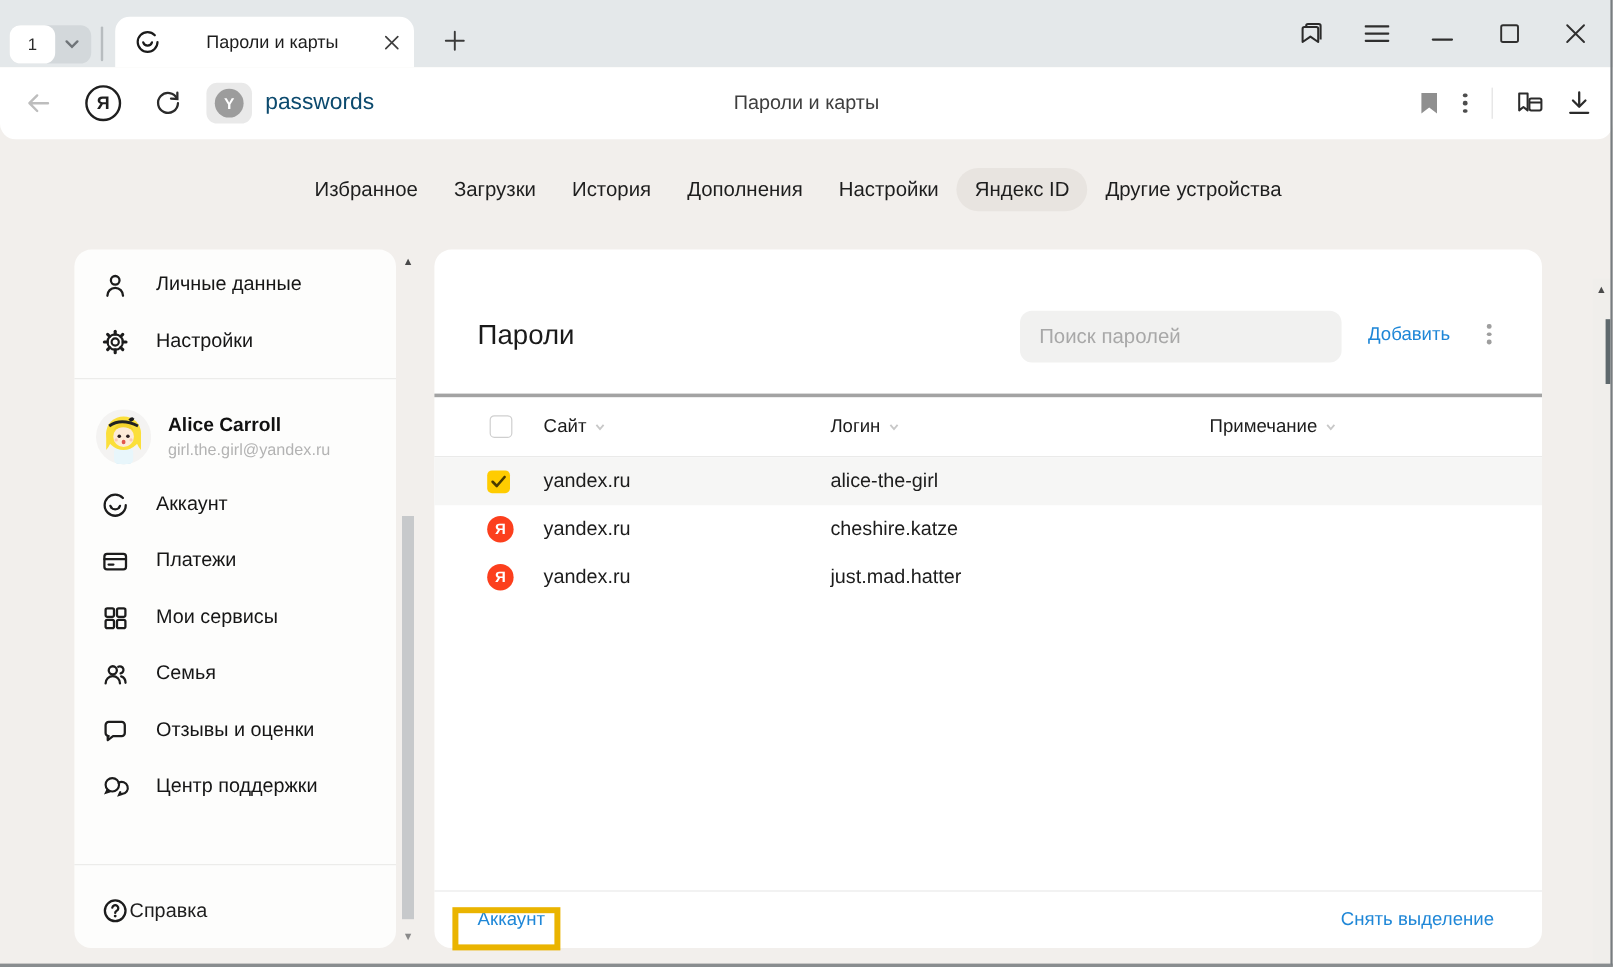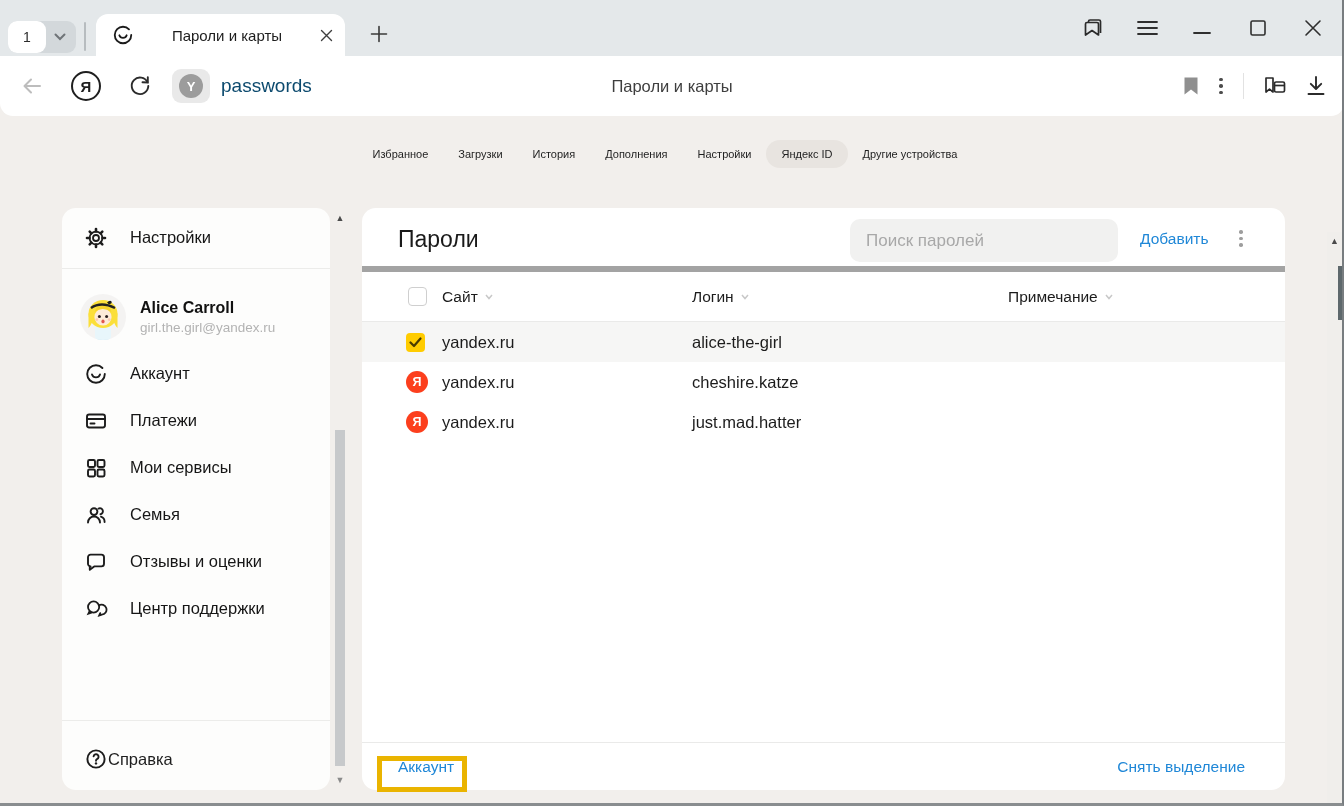--- a/index.html
+++ b/index.html
@@ -29,45 +29,45 @@
   .site-badge .yb{width:24px;height:24px;background:#9c9c9c;border-radius:50%;display:flex;align-items:center;justify-content:center;color:#fff;font-size:13px;font-weight:bold;}
   .url-text{font-size:19px;color:#0c4a6e;}
   .addr-title{position:absolute;left:0;top:0;width:1344px;height:60px;display:flex;align-items:center;justify-content:center;font-size:16.5px;color:#3e3e3e;pointer-events:none;}
   .ab-sep{width:1px;height:26px;background:#e2e2e2;}
   .dots{display:flex;flex-direction:column;gap:3px;}
   .dots i{width:3.5px;height:3.5px;border-radius:50%;background:#4d4d4d;}
   .dots.gray i{background:#9e9e9e;}
   
   .page{position:absolute;left:0;top:116px;width:1344px;height:690px;}
   .nav-tabs{position:absolute;left:0;top:24px;width:1330px;display:flex;justify-content:center;align-items:center;}
-  .nav-tab{padding:8px 15px;font-size:11px;color:#1e1e1e;border-radius:18px;white-space:nowrap;cursor:pointer;}
+  .nav-tab{padding:8px 15px;font-size:17px;color:#1e1e1e;border-radius:18px;white-space:nowrap;cursor:pointer;}
   .nav-tab.active{background:#e8e4e0;}
   
   .sidebar{position:absolute;left:62px;top:92px;width:268px;height:582px;background:#fdfdfc;border-radius:14px;display:flex;flex-direction:column;padding-top:6px;}
   .sb-item{height:47px;display:flex;align-items:center;padding-left:22px;gap:22px;font-size:16.5px;color:#161616;cursor:pointer;}
   .sb-div{height:1px;background:#ececea;margin:7px 0;}
   .profile{display:flex;align-items:center;gap:14px;padding:18px 0 10px 18px;cursor:pointer;}
   .profile .pname{font-size:16px;font-weight:bold;color:#111;}
   .profile .pmail{font-size:13.5px;color:#b3b3b3;margin-top:3px;}
   .sb-spacer{flex:1;}
   .sb-help{height:62px;display:flex;align-items:center;padding-left:22px;font-size:16.5px;cursor:pointer;}
   .sb-scroll{position:absolute;left:333px;top:96px;width:14px;height:574px;}
   .sb-scroll .thumb{position:absolute;left:2px;top:218px;width:10px;height:336px;background:#c7c9cb;}
   .scroll-arrow{position:absolute;left:0;width:14px;text-align:center;font-size:9px;color:#4a4a4a;line-height:12px;cursor:pointer;}
   .scroll-arrow.down{color:#8a8a8a;}
   
   .main{position:absolute;left:362px;top:92px;width:923px;height:582px;background:#ffffff;border-radius:14px;}
-  .main-header{position:relative;height:64px;border-bottom:6px solid #a3a3a3;}
+  .main-header{position:relative;height:83px;border-bottom:3px solid #a3a3a3;margin-top:40px;}
   .main-title{position:absolute;left:36px;top:18px;font-size:23px;color:#1a1a1a;font-weight:500;}
   .search{position:absolute;left:488px;top:11px;width:268px;height:43px;background:#f1f1f0;border:none;border-radius:10px;padding:13px 16px;font-size:17px;color:#333;font-family:"Liberation Sans",sans-serif;outline:none;}
   .search::placeholder{color:#a8a8a8;}
   .add-link{position:absolute;left:778px;top:22px;font-size:15.5px;color:#1f87d7;cursor:pointer;}
   .hdr-dots{position:absolute;left:877px;top:22px;cursor:pointer;}
   .thead{position:relative;height:50px;border-bottom:1px solid #eaeae9;font-size:15.5px;color:#1c1c1c;}
-  .cell{position:absolute;top:0;height:100%;display:flex;align-items:center;gap:6px;}.c-site{left:80px;}.c-login{left:330px;}.c-note{left:622px;margin-left:24px;}
+  .cell{position:absolute;top:0;height:100%;display:flex;align-items:center;gap:6px;}.c-site{left:91px;}.c-login{left:330px;}.c-note{left:622px;margin-left:24px;}
   .checkbox{width:19px;height:19px;border:1.5px solid #cfcfcf;border-radius:4px;background:#fff;cursor:pointer;}
   .checkbox.checked{background:#fc0;border:none;display:flex;align-items:center;justify-content:center;}
   .trow{position:relative;height:40px;font-size:16.5px;color:#1c1c1c;cursor:pointer;}
   .trow.selected{background:#f6f6f5;}
   .favicon{width:22px;height:22px;border-radius:50%;background:#fc3f1d;color:#fff;font-size:12.5px;font-weight:bold;display:flex;align-items:center;justify-content:center;}
   .main-footer{position:absolute;left:0;bottom:0;width:100%;height:48px;border-top:1px solid #eaeae9;}
   .del-link{position:absolute;left:36px;top:15px;font-size:15.5px;color:#1f87d7;cursor:pointer;}
   .desel-link{position:absolute;right:40px;top:15px;font-size:15.5px;color:#1f87d7;cursor:pointer;}
   .hl-box{position:absolute;left:15px;top:548px;width:90px;height:36px;border:5px solid #eab400;z-index:9;pointer-events:none;}
   
@@ -197,20 +197,29 @@
     <div class="nav-tab">Избранное</div>
     <div class="nav-tab">Загрузки</div>
     <div class="nav-tab">История</div>
     <div class="nav-tab">Дополнения</div>
     <div class="nav-tab">Настройки</div>
     <div class="nav-tab active">Яндекс ID</div>
     <div class="nav-tab">Другие устройства</div>
   </div>
 
   <div class="sidebar">
+    <div class="sb-item">
+      <span>
+        <svg width="24" height="24" viewBox="0 0 24 24" fill="none" stroke="#1c1c1c" stroke-width="1.9" stroke-linecap="round">
+            <circle cx="12" cy="7.6" r="3.6"></circle>
+            <path d="M5.5 20.5 c0-3.7 2.9-6.6 6.5-6.6 s6.5 2.9 6.5 6.6"></path>
+          </svg>
+      </span>
+      <span>Личные данные</span>
+    </div>
     <div class="sb-item">
       <span>
         <svg width="24" height="24" viewBox="0 0 24 24" fill="none" stroke="#1c1c1c">
             <circle cx="12" cy="12" r="3" stroke-width="1.8"></circle>
             <circle cx="12" cy="12" r="6.4" stroke-width="1.8"></circle>
             <g stroke-width="2.6" stroke-linecap="round">
               <path d="M18.5 12 H21"></path>
               <path d="M16.6 16.6 L18.3 18.3"></path>
               <path d="M12 18.5 V21"></path>
               <path d="M7.4 16.6 L5.7 18.3"></path>

